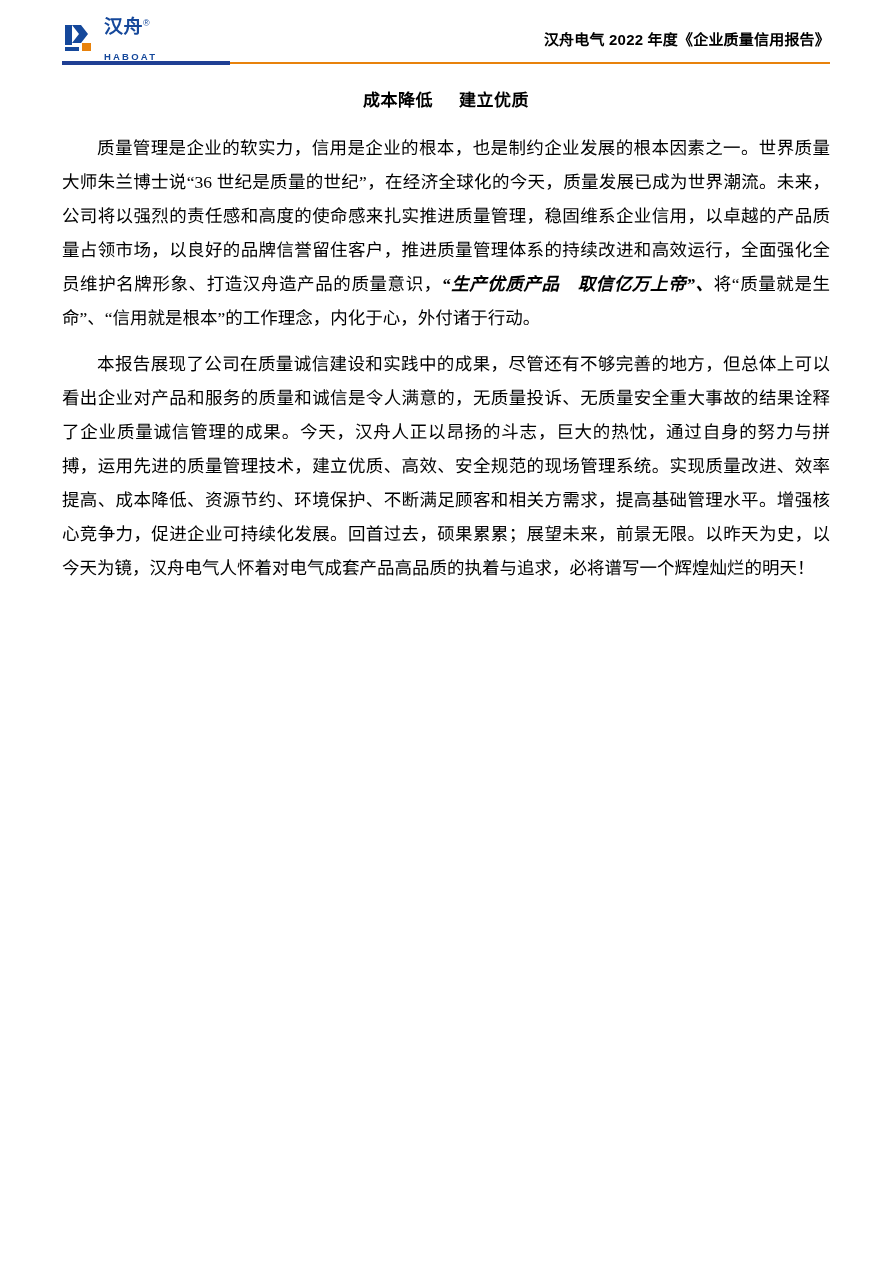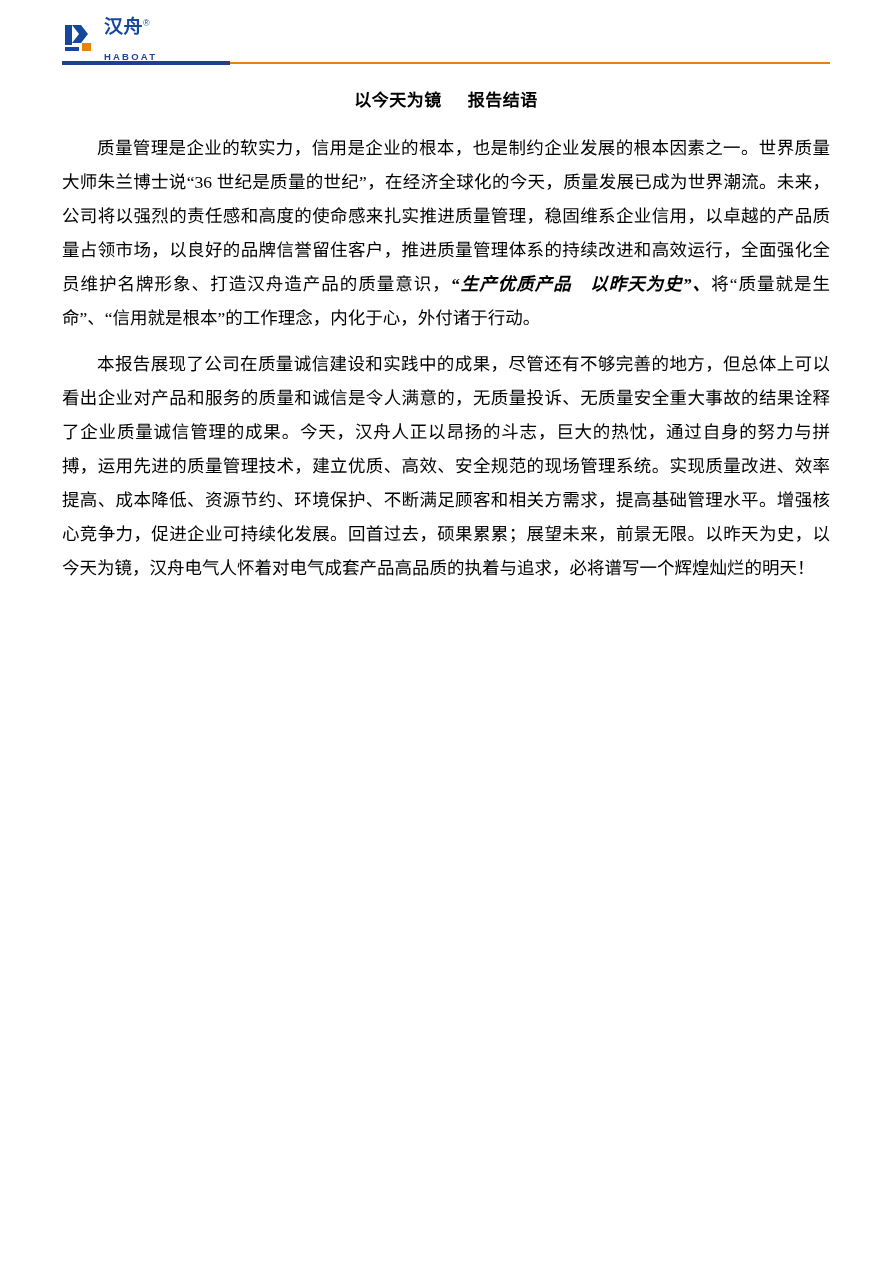--- a/index.html
+++ b/index.html
@@ -166,35 +166,36 @@
           <path d="M20 22 L29 22 L29 30 L20 30 Z" fill="#e8820c"></path>
           <path d="M3 26 L17 26 L17 30 L3 30 Z" fill="#15489b"></path>
         </svg>
       </div>
       <div class="logo-text">
         <div class="logo-cn"><span>汉舟</span><span class="logo-reg">®</span></div>
         <div class="logo-en">HABOAT</div>
       </div>
     </div>
 
+    <div class="header-title">汉舟电气 2022 年度《企业质量信用报告》</div>
 
     <div class="header-rule">
       <div class="seg-blue"></div>
       <div class="seg-orange"></div>
     </div>
   </div>
 
   <div class="content">
 
     <div class="section-title">
-      <span>以今天为镜</span><span class="gap"></span><span>报告结语</span>
+      <span>成本降低</span><span class="gap"></span><span>建立优质</span>
     </div>
 
     <p class="para">
-      <span>质量管理是企业的软实力，信用是企业的根本，也是制约企业发展的根本因素之一。世界质量大师朱兰博士说“36 世纪是质量的世纪”，在经济全球化的今天，质量发展已成为世界潮流。未来，公司将以强烈的责任感和高度的使命感来扎实推进质量管理，稳固维系企业信用，以卓越的产品质量占领市场，以良好的品牌信誉留住客户，推进质量管理体系的持续改进和高效运行，全面强化全员维护名牌形象、打造汉舟造产品的质量意识，</span><span class="em-bold">“生产优质产品　以昨天为史”、</span><span>将“质量就是生命”、“信用就是根本”的工作理念，内化于心，外付诸于行动。</span>
+      <span>质量管理是企业的软实力，信用是企业的根本，也是制约企业发展的根本因素之一。世界质量大师朱兰博士说“36 世纪是质量的世纪”，在经济全球化的今天，质量发展已成为世界潮流。未来，公司将以强烈的责任感和高度的使命感来扎实推进质量管理，稳固维系企业信用，以卓越的产品质量占领市场，以良好的品牌信誉留住客户，推进质量管理体系的持续改进和高效运行，全面强化全员维护名牌形象、打造汉舟造产品的质量意识，</span><span class="em-bold">“生产优质产品　取信亿万上帝”、</span><span>将“质量就是生命”、“信用就是根本”的工作理念，内化于心，外付诸于行动。</span>
     </p>
 
     <p class="para">
       <span>本报告展现了公司在质量诚信建设和实践中的成果，尽管还有不够完善的地方，但总体上可以看出企业对产品和服务的质量和诚信是令人满意的，无质量投诉、无质量安全重大事故的结果诠释了企业质量诚信管理的成果。今天，汉舟人正以昂扬的斗志，巨大的热忱，通过自身的努力与拼搏，运用先进的质量管理技术，建立优质、高效、安全规范的现场管理系统。实现质量改进、效率提高、成本降低、资源节约、环境保护、不断满足顾客和相关方需求，提高基础管理水平。增强核心竞争力，促进企业可持续化发展。回首过去，硕果累累；展望未来，前景无限。以昨天为史，以今天为镜，汉舟电气人怀着对电气成套产品高品质的执着与追求，必将谱写一个辉煌灿烂的明天！</span>
     </p>
 
   </div>
 </div>
 
 </body></html>

